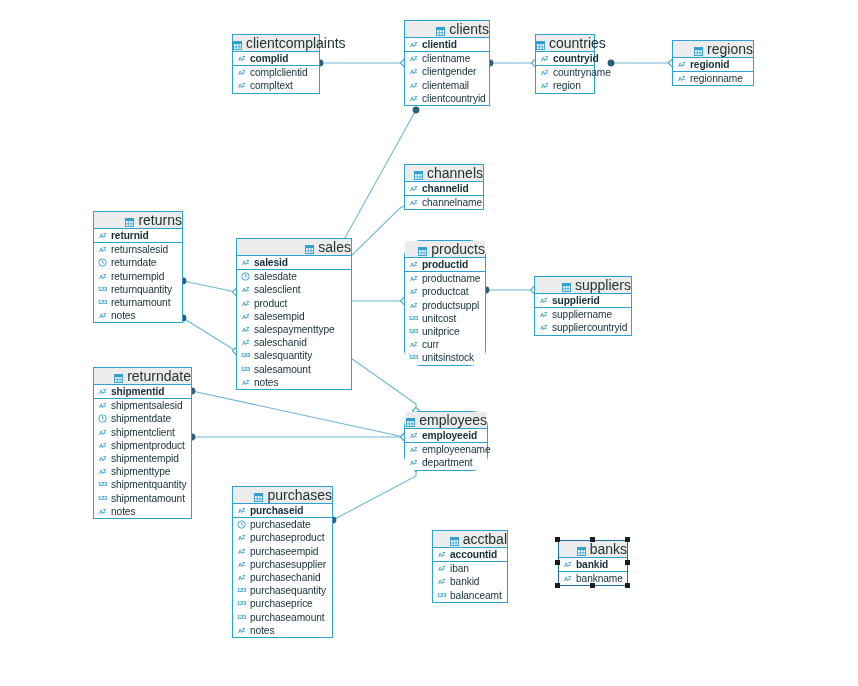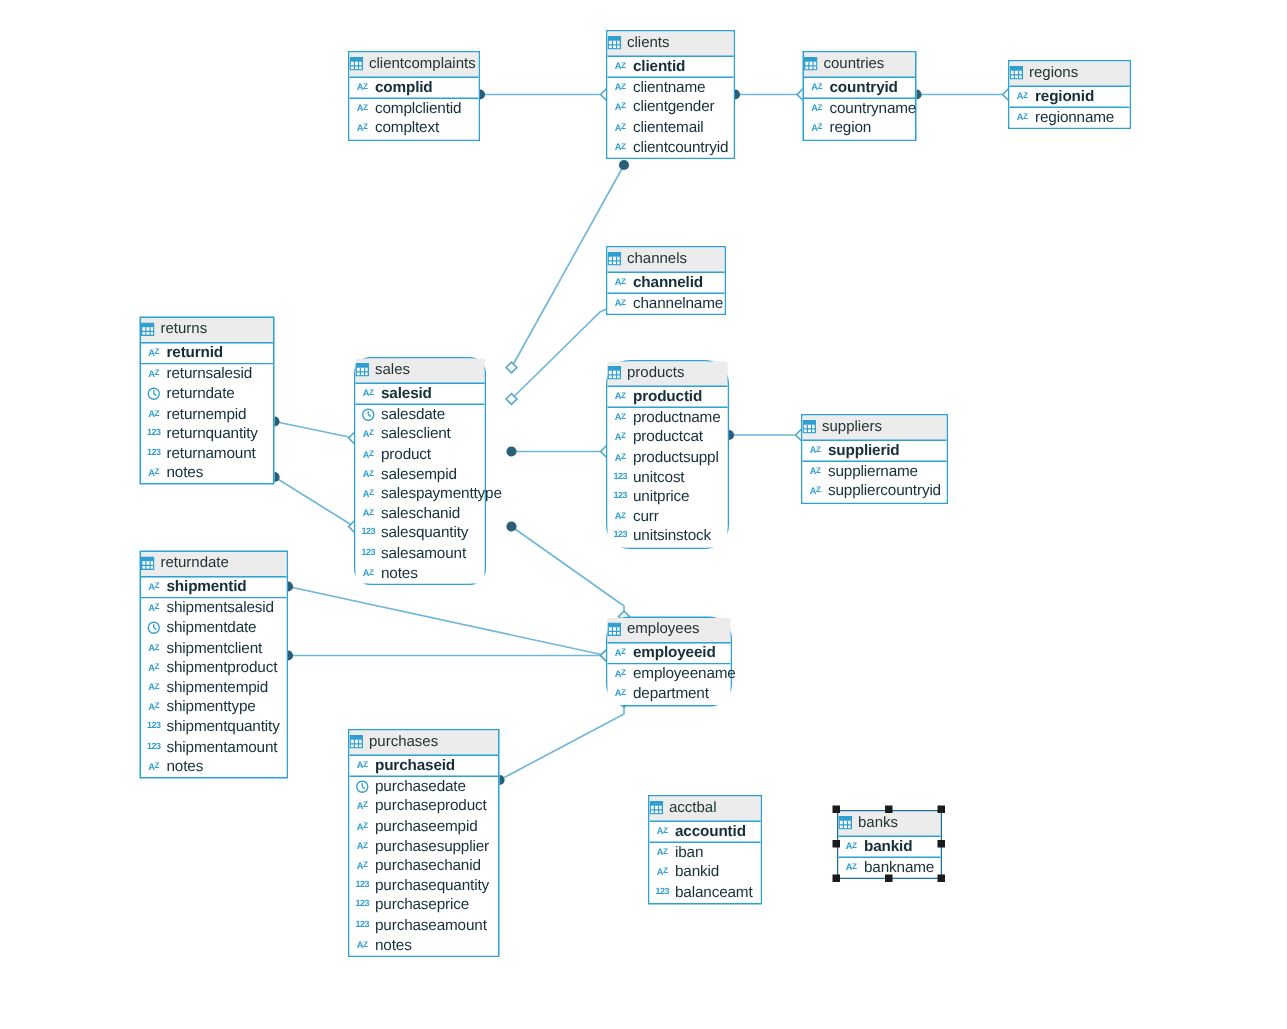--- a/index.html
+++ b/index.html
@@ -18,22 +18,22 @@
     border:1.6px solid #2aa3d4;
     box-sizing:border-box;
     font-size:10.5px;
     color:#16303a;
   }
   .entity .ehead{
     background:#ececec;
     border-bottom:1.4px solid #2aa3d4;
     height:16px;
     line-height:16px;
-    text-align:left;
-    font-size:10px;
+    text-align:right;
+    font-size:14px;
     color:#233;
     white-space:nowrap;
     position:relative;
   }
   .entity .ehead .tbl-ico{
     display:inline-block;vertical-align:-2px;margin-right:4px;
   }
   .entity .pk{
     border-bottom:1.4px solid #2aa3d4;
     background:#ffffff;
@@ -161,21 +161,21 @@
         <div class="attr">
           <span class="ico">A<span style="font-size:5.4px">Z</span></span>
           <span class="aname">clientemail</span>
         </div>
         <div class="attr">
           <span class="ico">A<span style="font-size:5.4px">Z</span></span>
           <span class="aname">clientcountryid</span>
         </div>
       </div>
     </div>
-    <div class="entity" style="left: 535px; top: 34px; width: 76px;">
+    <div class="entity" style="left: 535px; top: 34px; width: 60px;">
       <div class="ehead"><span class="tbl-ico"><svg width="9" height="9" viewBox="0 0 10 10">
             <rect x="0.5" y="0.5" width="9" height="9" fill="#ffffff" stroke="#2f9fd0" stroke-width="1"></rect>
             <rect x="0.5" y="0.5" width="9" height="3" fill="#2f9fd0"></rect>
             <line x1="3.6" y1="3.5" x2="3.6" y2="9.5" stroke="#2f9fd0" stroke-width="0.9"></line>
             <line x1="6.7" y1="3.5" x2="6.7" y2="9.5" stroke="#2f9fd0" stroke-width="0.9"></line>
             <line x1="0.5" y1="6.5" x2="9.5" y2="6.5" stroke="#2f9fd0" stroke-width="0.9"></line>
           </svg></span><span>countries</span></div>
       <div class="pk">
         <div class="attr bold">
           <span class="ico">A<span style="font-size:5.4px">Z</span></span>
@@ -275,21 +275,21 @@
         <div class="attr">
           <span class="ico num">123</span>
           <span class="aname">returnamount</span>
         </div>
         <div class="attr">
           <span class="ico">A<span style="font-size:5.4px">Z</span></span>
           <span class="aname">notes</span>
         </div>
       </div>
     </div>
-    <div class="entity" style="left: 236px; top: 238px; width: 88px; border-radius: 11px;">
+    <div class="entity" style="left: 236px; top: 238px; width: 116px;">
       <div class="ehead"><span class="tbl-ico"><svg width="9" height="9" viewBox="0 0 10 10">
             <rect x="0.5" y="0.5" width="9" height="9" fill="#ffffff" stroke="#2f9fd0" stroke-width="1"></rect>
             <rect x="0.5" y="0.5" width="9" height="3" fill="#2f9fd0"></rect>
             <line x1="3.6" y1="3.5" x2="3.6" y2="9.5" stroke="#2f9fd0" stroke-width="0.9"></line>
             <line x1="6.7" y1="3.5" x2="6.7" y2="9.5" stroke="#2f9fd0" stroke-width="0.9"></line>
             <line x1="0.5" y1="6.5" x2="9.5" y2="6.5" stroke="#2f9fd0" stroke-width="0.9"></line>
           </svg></span><span>sales</span></div>
       <div class="pk">
         <div class="attr bold">
           <span class="ico">A<span style="font-size:5.4px">Z</span></span>

